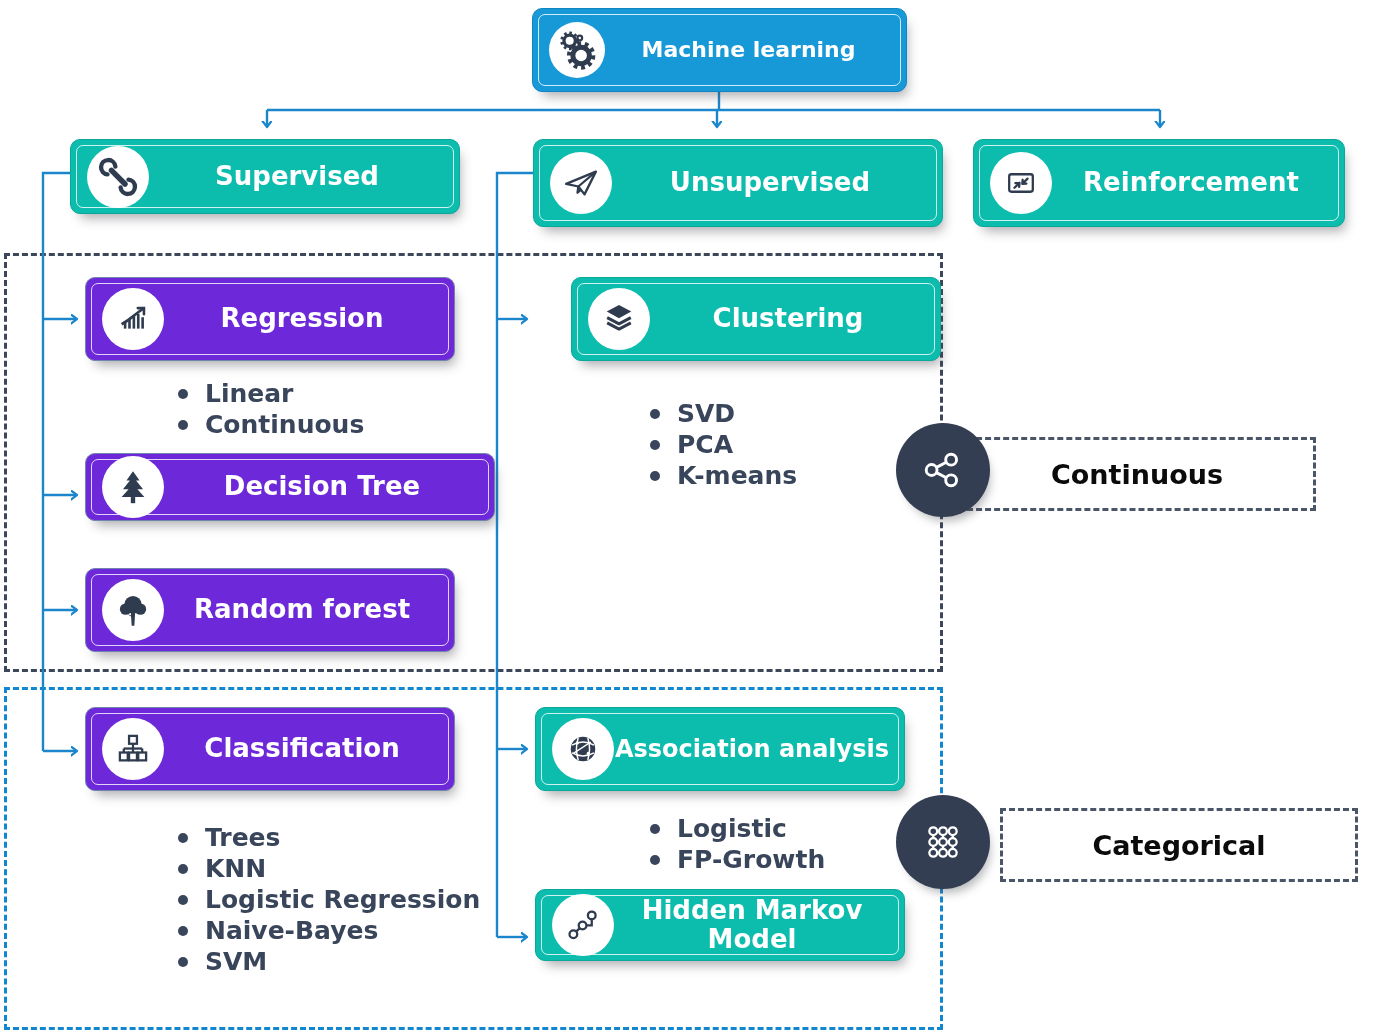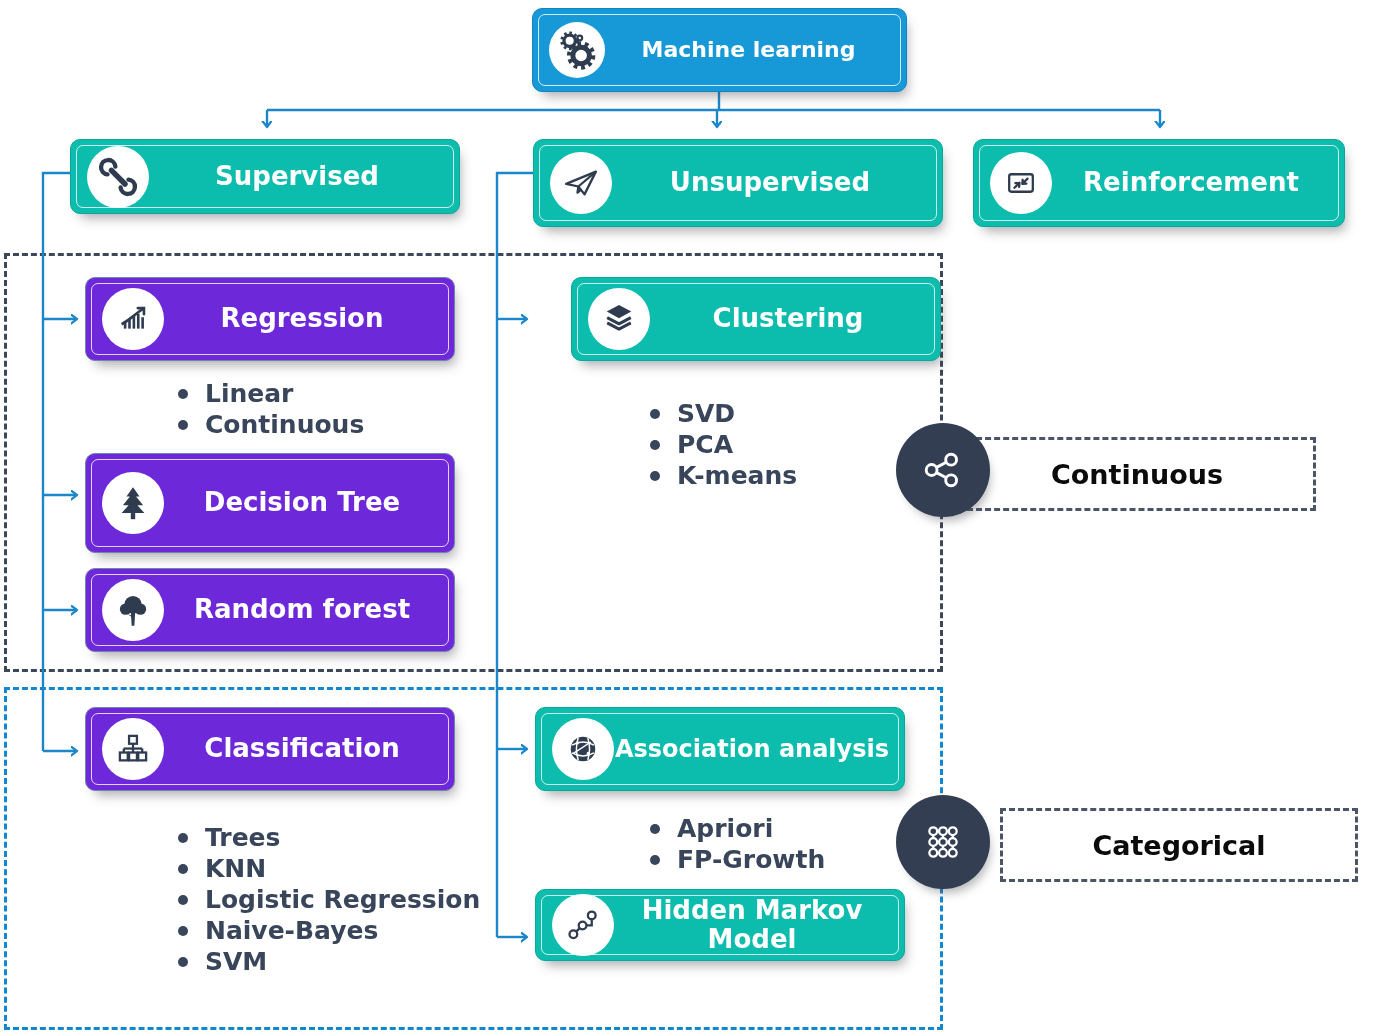--- a/index.html
+++ b/index.html
@@ -169,21 +169,21 @@
       </span>
       <span class="node-label">Regression</span>
     </div>
   </div>
 
   <ul class="bullets" style="left:178px;top:378px;">
     <li>Linear</li>
     <li>Continuous</li>
   </ul>
 
-  <div class="node slate" style="left:85px;top:453px;width:370px;height:100px;">
+  <div class="node slate" style="left:85px;top:453px;width:370px;height:68px;padding-left:40px;">
     <div class="puff"></div>
     <div class="body">
       <span class="icon-circle">
         <svg width="42" height="42" viewBox="0 0 48 48">
           <g fill="#2f3b4e">
             <path d="M24 6 L31.5 16.5 H27.5 L35.5 26.5 H29 L37 35.5 H11 L19 26.5 H12.5 L20.5 16.5 H16.5 Z"></path>
             <rect x="21.5" y="35.5" width="5" height="7"></rect>
           </g>
         </svg>
       </span>
@@ -276,21 +276,21 @@
             <circle cx="17.5" cy="17" r="1.8"></circle>
               <circle cx="30" cy="29" r="1.8"></circle>
           </g>
         </svg>
       </span>
       <span class="node-label sm">Association analysis</span>
     </div>
   </div>
 
   <ul class="bullets" style="left:650px;top:813px;">
-    <li>Apriori</li>
+    <li>Logistic</li>
     <li>FP-Growth</li>
   </ul>
 
   <div class="node teal" style="left:535px;top:889px;width:370px;height:72px;">
     <div class="puff"></div>
     <div class="body">
       <span class="icon-circle">
         <svg width="42" height="42" viewBox="0 0 48 48">
           <g fill="none" stroke="#2f3b4e" stroke-width="2.6">
             <path d="M16 31.5 L20.5 27.5"></path>

